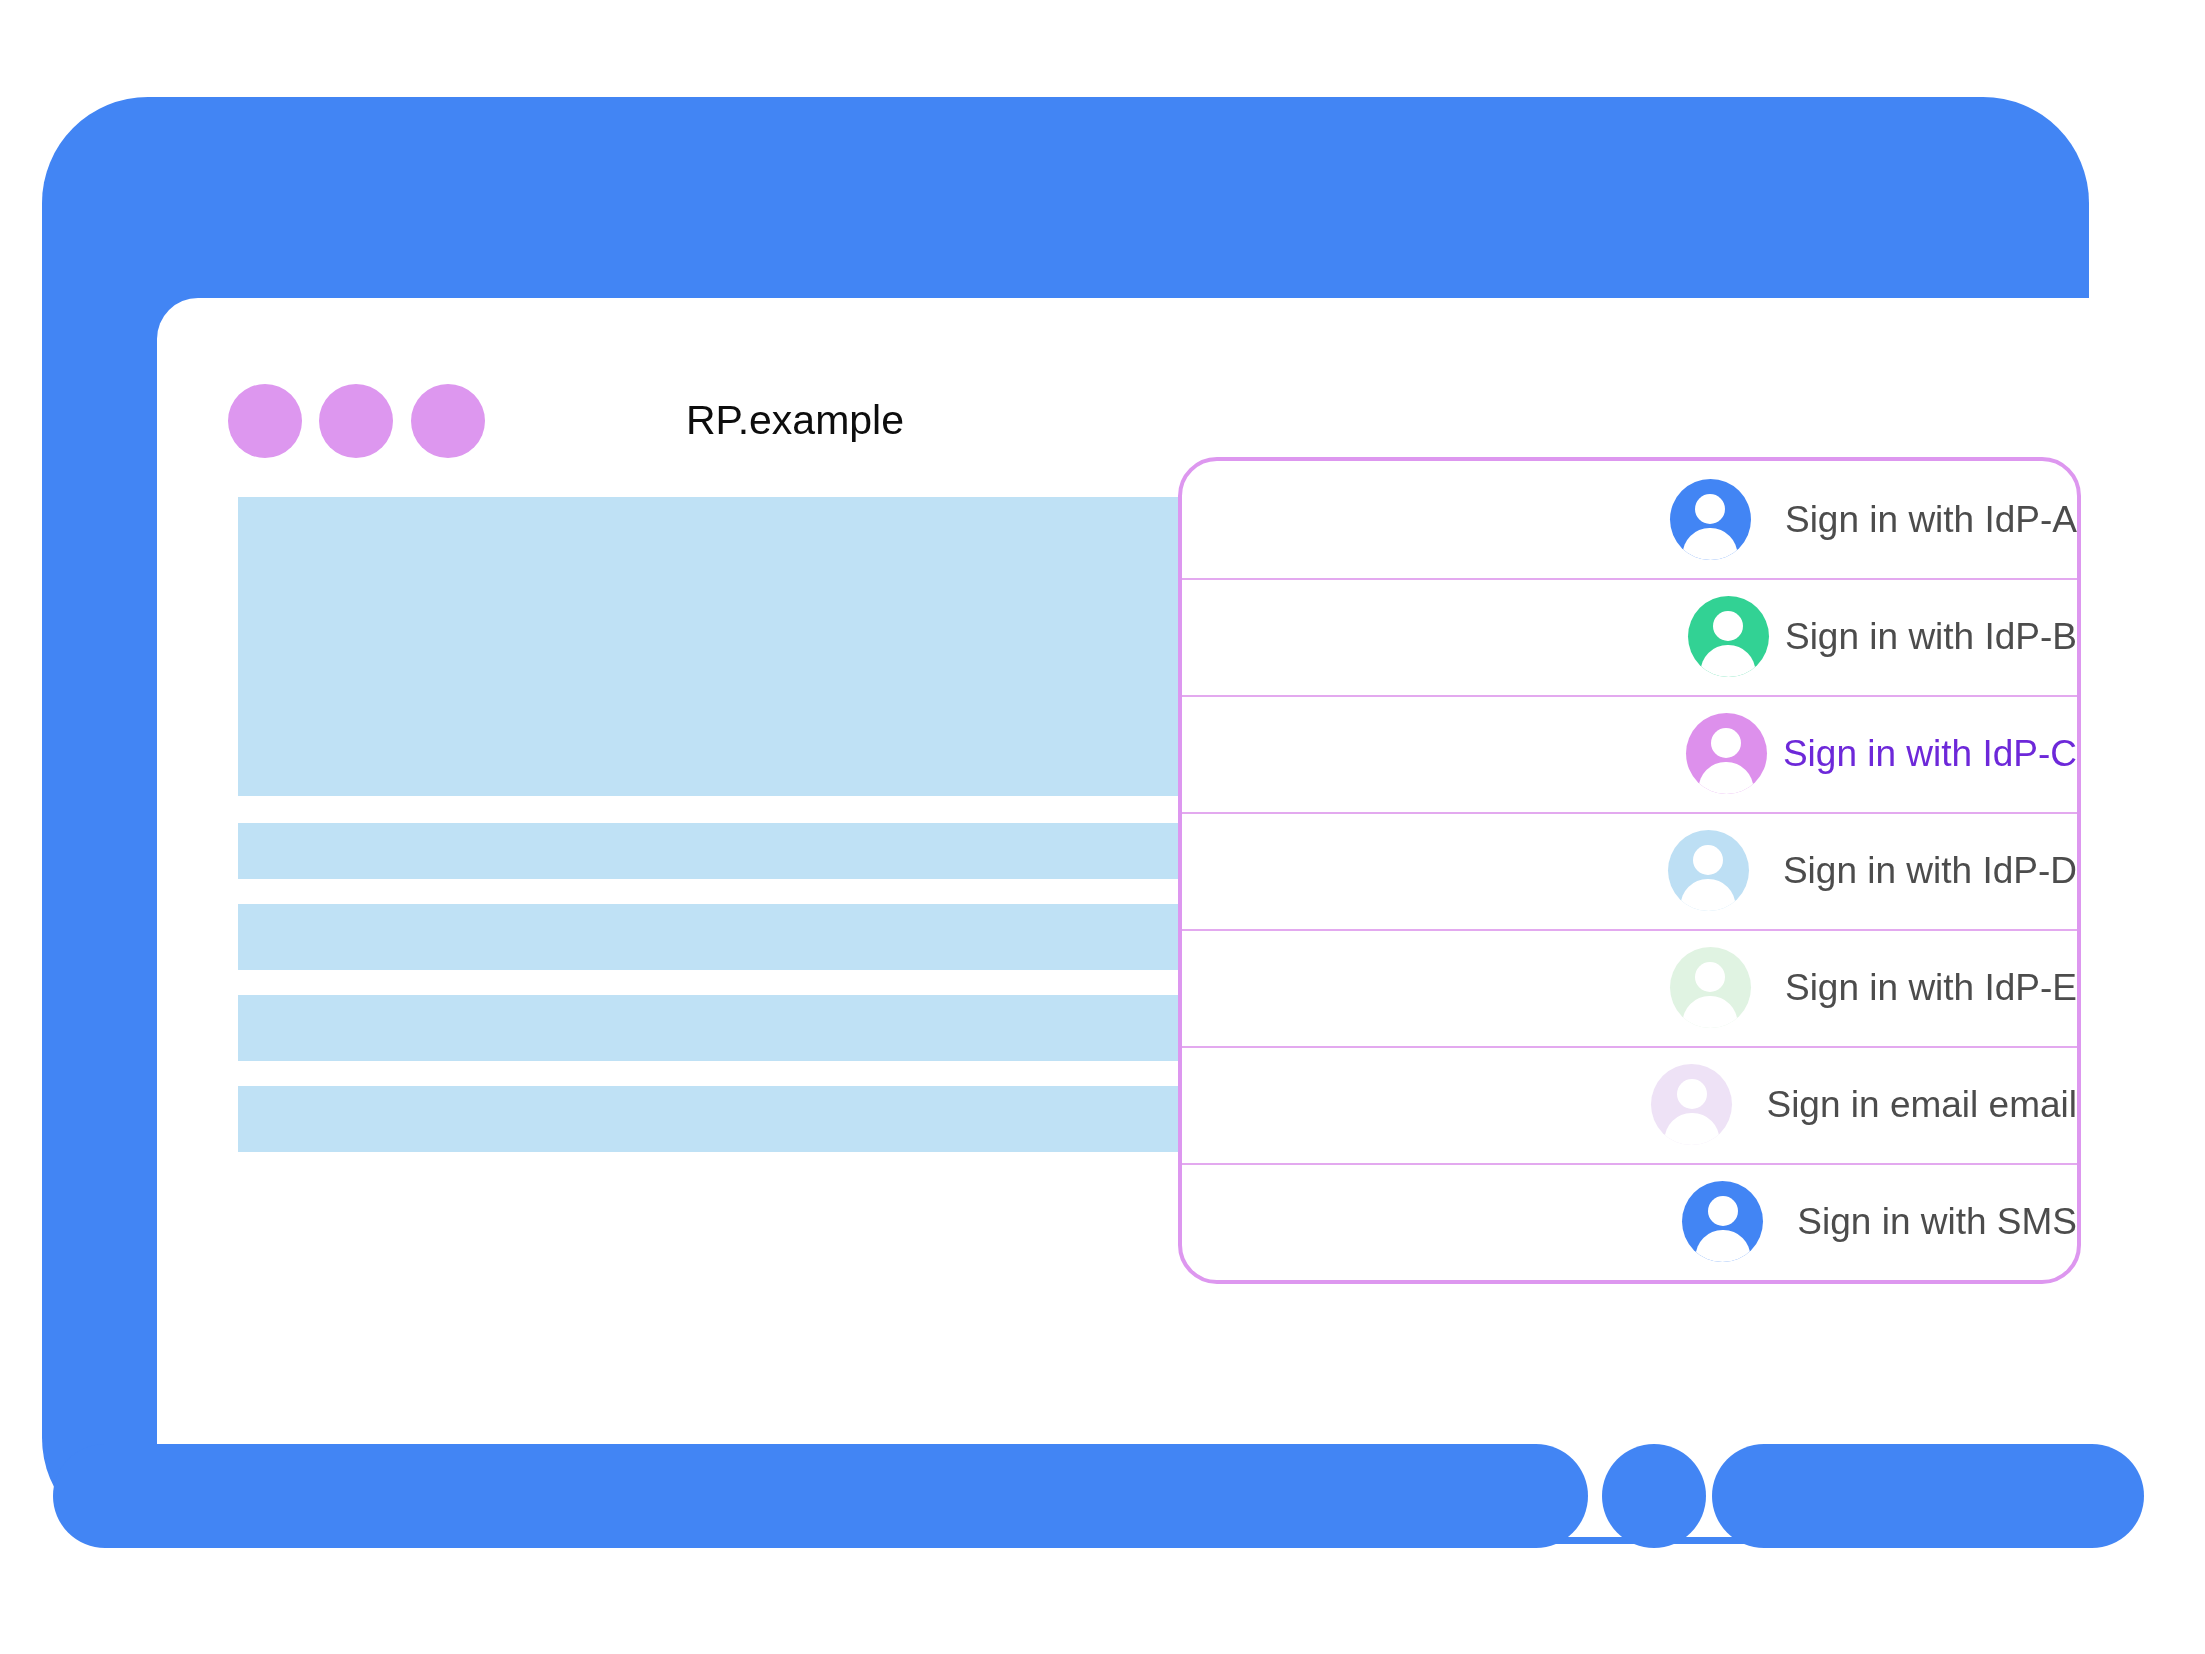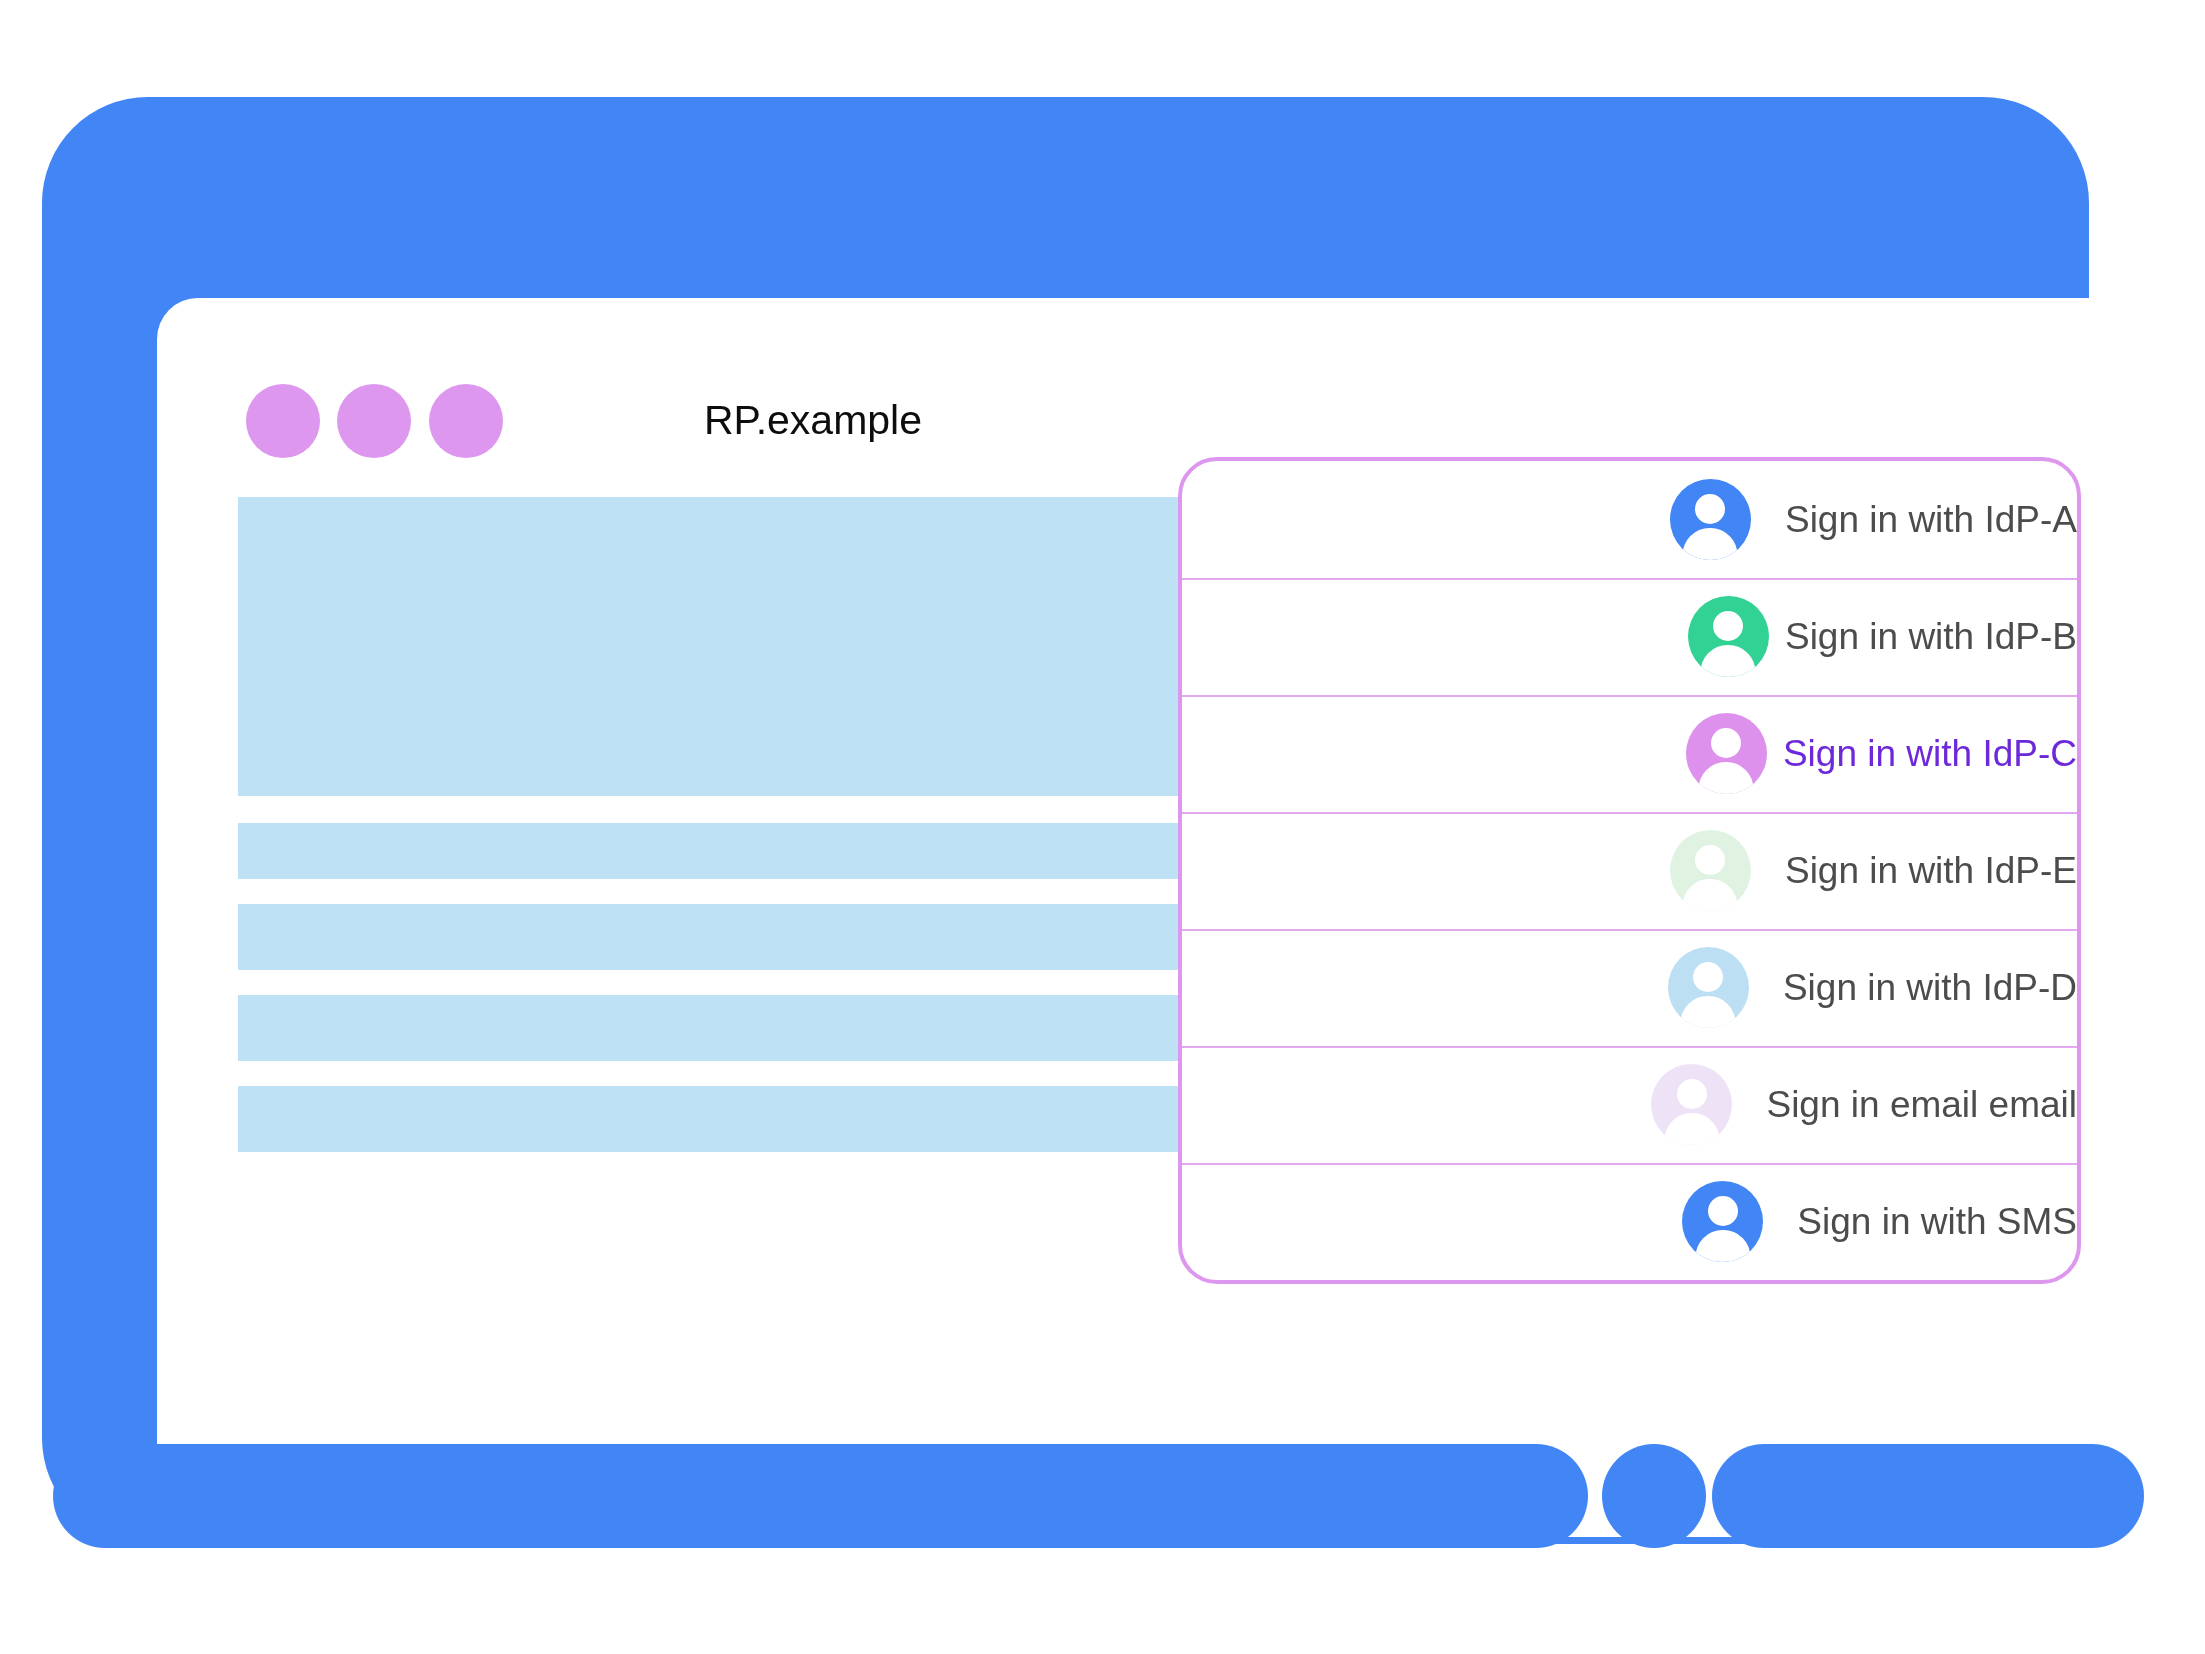--- a/index.html
+++ b/index.html
@@ -62,21 +62,21 @@
     width: 1974px;
     height: 1239px;
     background: #ffffff;
     border-radius: 41px;
     overflow: hidden;
   }
 
   
   #title-bar {
     position: absolute;
-    left: 18px;
+    left: 0;
     top: 0;
     width: 100%;
     height: 159px;
     padding-left: 32px;
   }
   .title-dot {
     position: absolute;
     top: 86px;
     width: 74px;
     height: 74px;
@@ -215,32 +215,32 @@
         <span class="account-label" style="color: rgb(76, 76, 76); margin-left: 16px;">Sign in with IdP-B</span>
       </div>
       <div class="account-row">
         <span class="avatar" style="background: rgb(221, 144, 236);">
           <span class="head"></span>
             <span class="body"></span>
         </span>
         <span class="account-label" style="color: #6d28d9; margin-left: 16px;">Sign in with IdP-C</span>
       </div>
       <div class="account-row">
+        <span class="avatar" style="background: rgb(189, 223, 244);">
+          <span class="head"></span>
+            <span class="body"></span>
+        </span>
+        <span class="account-label" style="color: rgb(76, 76, 76);">Sign in with IdP-D</span>
+      </div>
+      <div class="account-row">
         <span class="avatar" style="background: rgb(224, 243, 226);">
           <span class="head"></span>
             <span class="body"></span>
         </span>
         <span class="account-label" style="color: rgb(76, 76, 76);">Sign in with IdP-E</span>
-      </div>
-      <div class="account-row">
-        <span class="avatar" style="background: rgb(189, 223, 244);">
-          <span class="head"></span>
-            <span class="body"></span>
-        </span>
-        <span class="account-label" style="color: rgb(76, 76, 76);">Sign in with IdP-D</span>
       </div>
       <div class="account-row">
         <span class="avatar" style="background: rgb(238, 226, 246);">
           <span class="head"></span>
             <span class="body"></span>
         </span>
         <span class="account-label" style="color: rgb(76, 76, 76);">Sign in email email</span>
       </div>
       <div class="account-row">
         <span class="avatar" style="background: rgb(66, 133, 244);">

